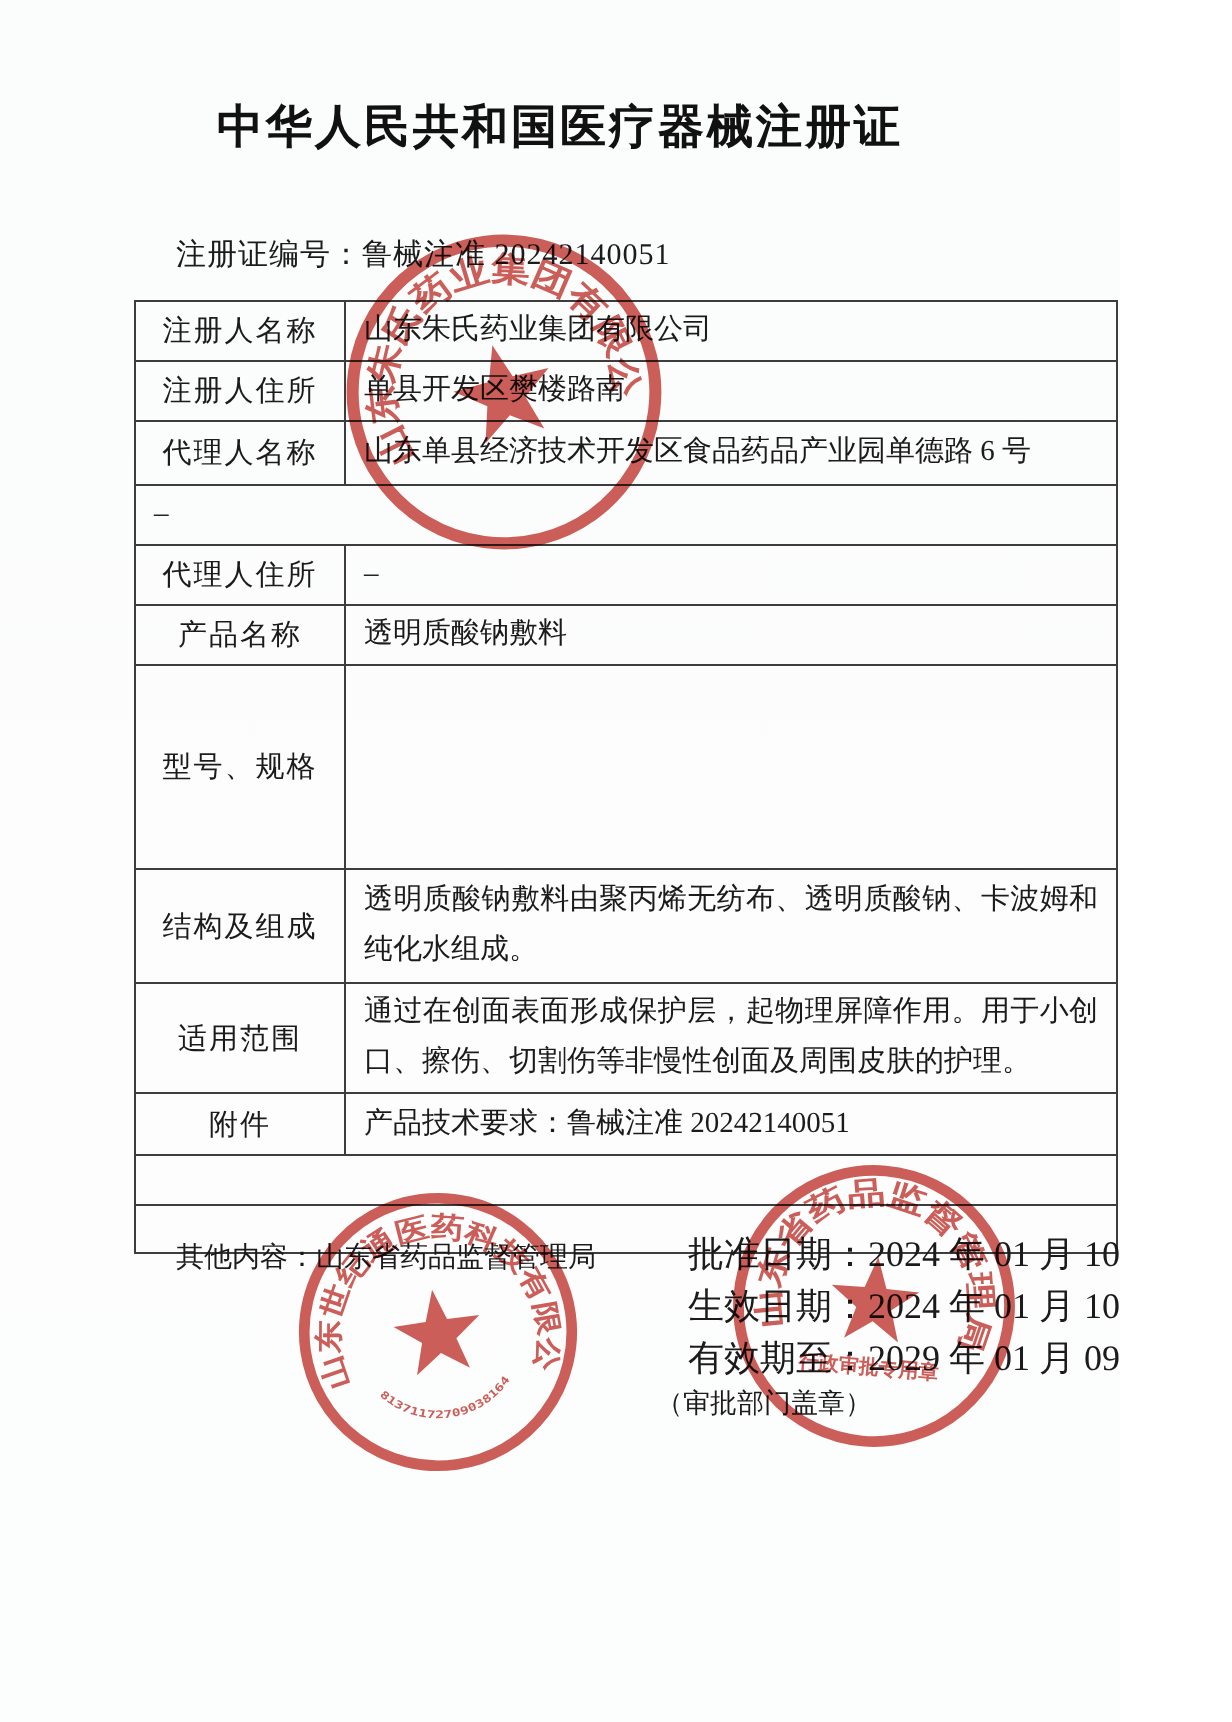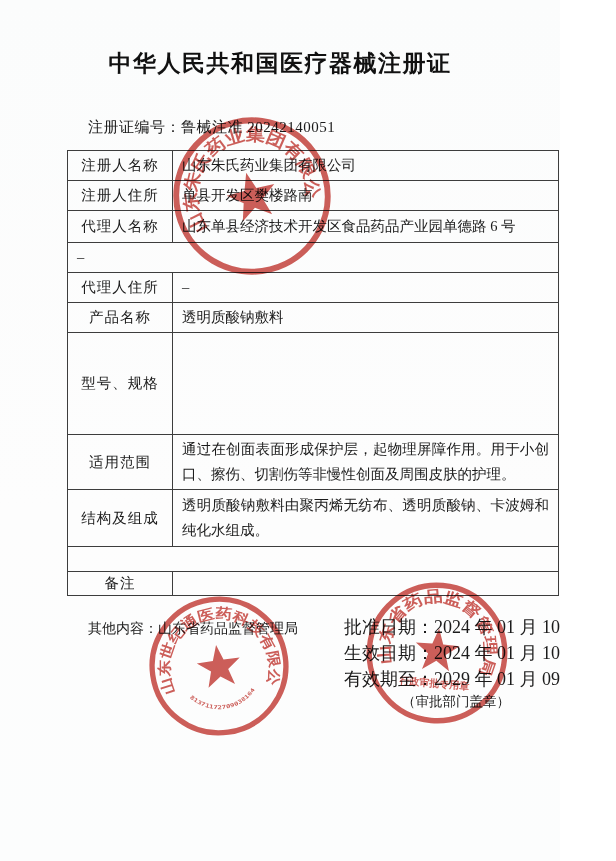--- a/index.html
+++ b/index.html
@@ -26,21 +26,21 @@
   }
   .t-value{
     flex:1;display:flex;align-items:center;box-sizing:border-box;
     padding:2px 9px;font-size:14.5px;line-height:25px;
   }
   .t-value.justify span{text-align:justify;}
   .t-value span{display:block;width:100%;}
   .dept-line{position:absolute;top:620px;left:88px;font-size:14px;}
   .date-block{position:absolute;top:614px;left:344px;font-size:18px;line-height:26px;}
   .date-block div{white-space:nowrap;}
-  .seal-note{position:absolute;top:693px;left:340px;width:170px;text-align:right;font-size:13.5px;}
+  .seal-note{position:absolute;top:693px;left:328px;width:170px;text-align:left;font-size:13.5px;}
   .seal{position:absolute;mix-blend-mode:multiply;opacity:.84;pointer-events:none;}
   .seal svg{width:100%;height:100%;}
   #seal-top{left:166px;top:110px;width:172px;height:172px;transform:rotate(-14deg);}
   #seal-bl{left:143px;top:590px;width:152px;height:152px;transform:rotate(-8deg);}
   #seal-br{left:360px;top:576px;width:154px;height:154px;transform:rotate(5deg);}
 </style>
 </head>
 <body>
 
 <div class="page">
@@ -83,39 +83,44 @@
     </div>
     <div class="t-row" style="min-height:27px">
       <div class="t-label">产品名称</div>
       <div class="t-value">
           <span>透明质酸钠敷料</span>
         </div>
     </div>
     <div class="t-row" style="min-height:101px">
       <div class="t-label">型号、规格</div>
     </div>
+    <div class="t-row" style="min-height:56px">
+      <div class="t-label">结构及组成</div>
+      <div class="t-value justify">
+          <span>透明质酸钠敷料由聚丙烯无纺布、透明质酸钠、卡波姆和纯化水组成。</span>
+        </div>
+    </div>
     <div class="t-row" style="min-height:54px">
       <div class="t-label">适用范围</div>
       <div class="t-value justify">
           <span>通过在创面表面形成保护层，起物理屏障作用。用于小创口、擦伤、切割伤等非慢性创面及周围皮肤的护理。</span>
         </div>
     </div>
-    <div class="t-row" style="min-height:56px">
-      <div class="t-label">结构及组成</div>
-      <div class="t-value justify">
-          <span>透明质酸钠敷料由聚丙烯无纺布、透明质酸钠、卡波姆和纯化水组成。</span>
+    <div class="t-row" style="min-height:30px">
+      <div class="t-label">附件</div>
+      <div class="t-value">
+          <span>产品技术要求：鲁械注准 20242140051</span>
         </div>
     </div>
     <div class="t-row" style="min-height:24px">
       <div class="t-value">
           <span></span>
         </div>
     </div>
     <div class="t-row" style="min-height:23px">
-      <div class="t-label">备注</div>
       <div class="t-value">
           <span></span>
         </div>
     </div>
   </div>
 
   <div class="dept-line">其他内容：山东省药品监督管理局</div>
 
   <div class="date-block">
     <div>批准日期：2024 年 01 月 10 日</div>

